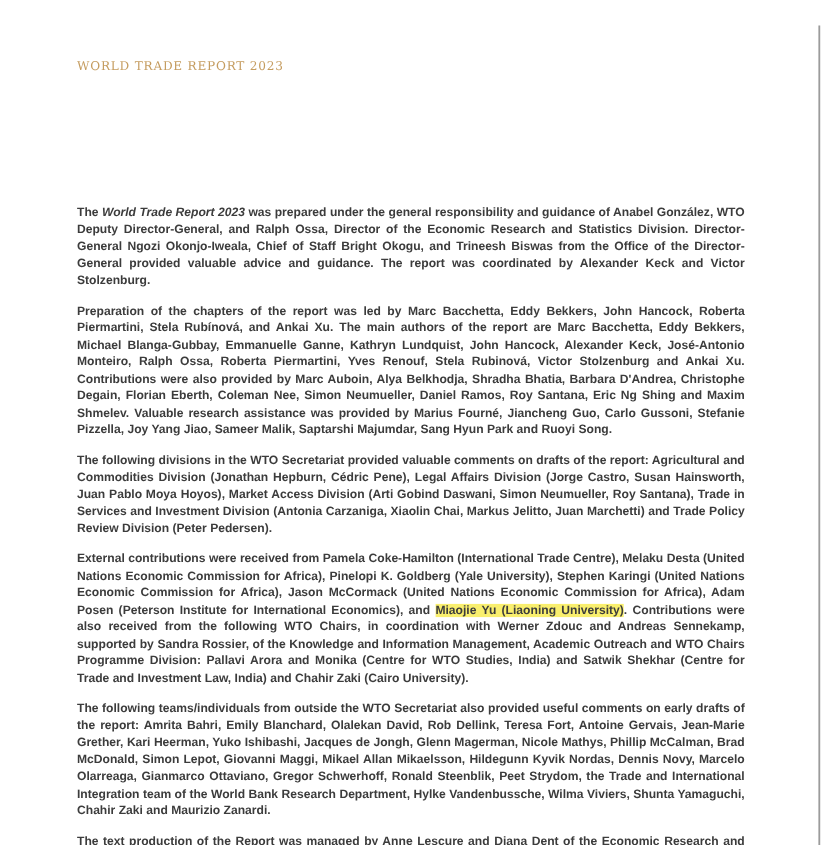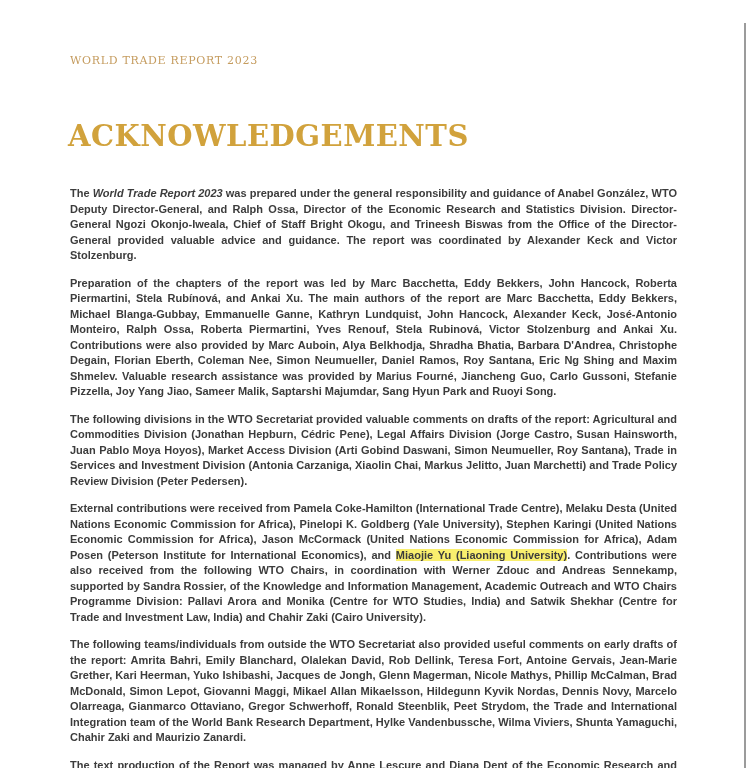--- a/index.html
+++ b/index.html
@@ -70,21 +70,20 @@
   .seg-highlight {
     background: var(--highlight, #f9ef6e);
   }
 </style>
 </head>
 <body>
 
 <div class="page">
   <div class="eyebrow">WORLD TRADE REPORT 2023</div>
 
-  <h1 class="title">ACKNOWLEDGEMENTS</h1>
 
   <div class="body-text" id="paragraphs">
       <p><span>The </span><span class="seg-italic">World Trade Report 2023</span><span> was prepared under the general responsibility and guidance of Anabel González, WTO Deputy Director-General, and Ralph Ossa, Director of the Economic Research and Statistics Division. Director-General Ngozi Okonjo-Iweala, Chief of Staff Bright Okogu, and Trineesh Biswas from the Office of the Director-General provided valuable advice and guidance. The report was coordinated by Alexander Keck and Victor Stolzenburg.</span></p>
       <p><span>Preparation of the chapters of the report was led by Marc Bacchetta, Eddy Bekkers, John Hancock, Roberta Piermartini, Stela Rubínová, and Ankai Xu. The main authors of the report are Marc Bacchetta, Eddy Bekkers, Michael Blanga-Gubbay, Emmanuelle Ganne, Kathryn Lundquist, John Hancock, Alexander Keck, José-Antonio Monteiro, Ralph Ossa, Roberta Piermartini, Yves Renouf, Stela Rubinová, Victor Stolzenburg and Ankai Xu. Contributions were also provided by Marc Auboin, Alya Belkhodja, Shradha Bhatia, Barbara D'Andrea, Christophe Degain, Florian Eberth, Coleman Nee, Simon Neumueller, Daniel Ramos, Roy Santana, Eric Ng Shing and Maxim Shmelev. Valuable research assistance was provided by Marius Fourné, Jiancheng Guo, Carlo Gussoni, Stefanie Pizzella, Joy Yang Jiao, Sameer Malik, Saptarshi Majumdar, Sang Hyun Park and Ruoyi Song.</span></p>
       <p><span>The following divisions in the WTO Secretariat provided valuable comments on drafts of the report: Agricultural and Commodities Division (Jonathan Hepburn, Cédric Pene), Legal Affairs Division (Jorge Castro, Susan Hainsworth, Juan Pablo Moya Hoyos), Market Access Division (Arti Gobind Daswani, Simon Neumueller, Roy Santana), Trade in Services and Investment Division (Antonia Carzaniga, Xiaolin Chai, Markus Jelitto, Juan Marchetti) and Trade Policy Review Division (Peter Pedersen).</span></p>
       <p><span>External contributions were received from Pamela Coke-Hamilton (International Trade Centre), Melaku Desta (United Nations Economic Commission for Africa), Pinelopi K. Goldberg (Yale University), Stephen Karingi (United Nations Economic Commission for Africa), Jason McCormack (United Nations Economic Commission for Africa), Adam Posen (Peterson Institute for International Economics), and </span><span class="seg-highlight">Miaojie Yu (Liaoning University)</span><span>. Contributions were also received from the following WTO Chairs, in coordination with Werner Zdouc and Andreas Sennekamp, supported by Sandra Rossier, of the Knowledge and Information Management, Academic Outreach and WTO Chairs Programme Division: Pallavi Arora and Monika (Centre for WTO Studies, India) and Satwik Shekhar (Centre for Trade and Investment Law, India) and Chahir Zaki (Cairo University).</span></p>
       <p><span>The following teams/individuals from outside the WTO Secretariat also provided useful comments on early drafts of the report: Amrita Bahri, Emily Blanchard, Olalekan David, Rob Dellink, Teresa Fort, Antoine Gervais, Jean-Marie Grether, Kari Heerman, Yuko Ishibashi, Jacques de Jongh, Glenn Magerman, Nicole Mathys, Phillip McCalman, Brad McDonald, Simon Lepot, Giovanni Maggi, Mikael Allan Mikaelsson, Hildegunn Kyvik Nordas, Dennis Novy, Marcelo Olarreaga, Gianmarco Ottaviano, Gregor Schwerhoff, Ronald Steenblik, Peet Strydom, the Trade and International Integration team of the World Bank Research Department, Hylke Vandenbussche, Wilma Viviers, Shunta Yamaguchi, Chahir Zaki and Maurizio Zanardi.</span></p>
       <p><span>The text production of the Report was managed by Anne Lescure and Diana Dent of the Economic Research and Statistics Division. The production of the Report was managed by Anthony Martin and Helen Swain of the Information and External Relations Division. William Shaw and Helen Swain edited the report. Gratitude is also due to the translators in the Language and Documentation Services Division for the high quality of their work.</span></p>
     </div>
 

